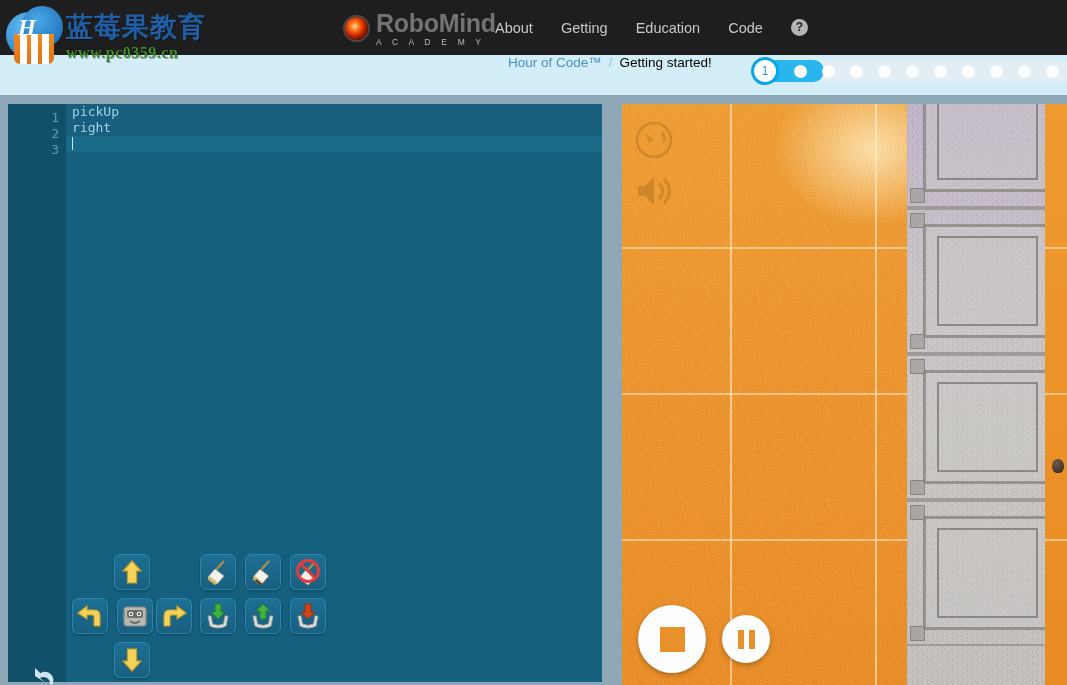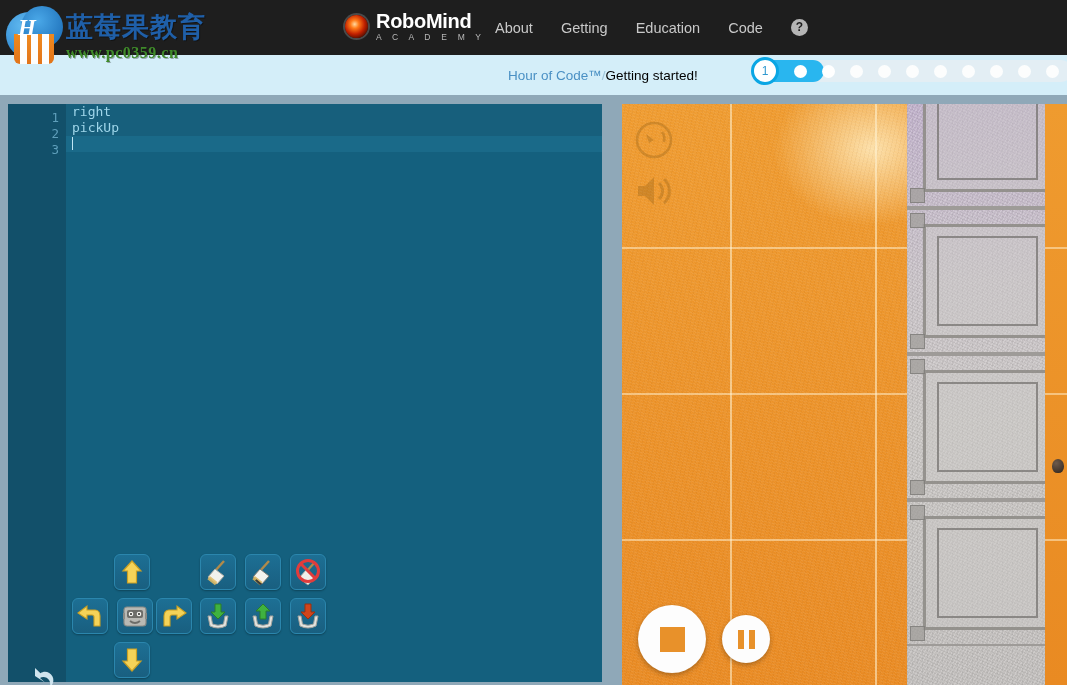--- a/index.html
+++ b/index.html
@@ -21,21 +21,21 @@
     position: absolute; left: 345px; top: 11px;
     display: flex; align-items: center; gap: 8px;
   }
   .brand-eye {
     width: 23px; height: 23px; border-radius: 50%;
     background: radial-gradient(circle at 42% 40%, #ffd9a0 0%, #ff7a18 22%, #c02000 52%, #5a0f00 76%, #2a2a2a 100%);
     box-shadow: 0 0 0 2px #4a4a4a;
     flex: none;
   }
   .brand-txt { line-height: 1; }
-  .brand-name { font-size: 20px; font-weight: bold; color: #ffffff; letter-spacing: -0.3px; }
+  .brand-name { font-size: 25px; font-weight: bold; color: #737373; letter-spacing: -0.3px; }
   .brand-sub { font-size: 8.5px; color: #b9b9b9; letter-spacing: 4.2px; margin-top: 2px; }
   .navlinks {
     position: absolute; left: 495px; top: 0; height: 55px;
     display: flex; align-items: center; gap: 28px;
   }
   .navlink { font-size: 14.5px; color: #c9c9c9; cursor: pointer; white-space: nowrap; }
   .help-ic {
     width: 17px; height: 17px; border-radius: 50%;
     background: #b5b5b5; color: #1e1e1e;
     font-size: 12px; font-weight: bold; line-height: 17px; text-align: center;
@@ -84,21 +84,21 @@
   }
 
   
   .subbar {
     position: absolute; left: 0; top: 55px; width: 1067px; height: 40px;
     background: #d4eef9;
     display: flex; align-items: center;
   }
   .crumbs {
     position: absolute; left: 508px; top: 0; height: 40px;
-    display: flex; align-items: center; 
+    display: flex; align-items: flex-start; gap: 7px;
     font-size: 13.5px;
   }
   .crumb { color: #4a90c4; cursor: pointer; white-space: nowrap; }
   .crumb.sep { color: #9cc3d8; cursor: default; }
   .crumb.current { color: #000000; }
 
   .progress {
     position: absolute; left: 752px; top: 58px;
     height: 26px; display: flex; align-items: center;
   }
@@ -341,22 +341,22 @@
   </div>
 
   <div class="editor">
     <div class="gutter"></div>
     <div class="lines" id="line-numbers">
         <div>1</div>
         <div>2</div>
         <div>3</div>
       </div>
     <div class="code-area" id="code-area">
+        <div class="code-line hl">pickUp</div>
         <div class="code-line hl">right</div>
-        <div class="code-line hl">pickUp</div>
         <div class="code-line cur"><span class="caret"></span></div>
       </div>
 
     <div class="rail">
       <div class="rail-btn">
         <svg width="28" height="26" viewBox="0 0 28 26" aria-hidden="true">
           <path d="M7 11 L7 3 L12.5 8.2 C16 5.4 22 6.4 24.5 11.5 C26.4 15.4 25 20 21.6 22.4 C23 18.6 22 14.6 18.6 12.8 C16.3 11.6 13.8 11.8 12 13 L17 17.6 Z" fill="#cfe4ee"></path>
         </svg>
       </div>
 

